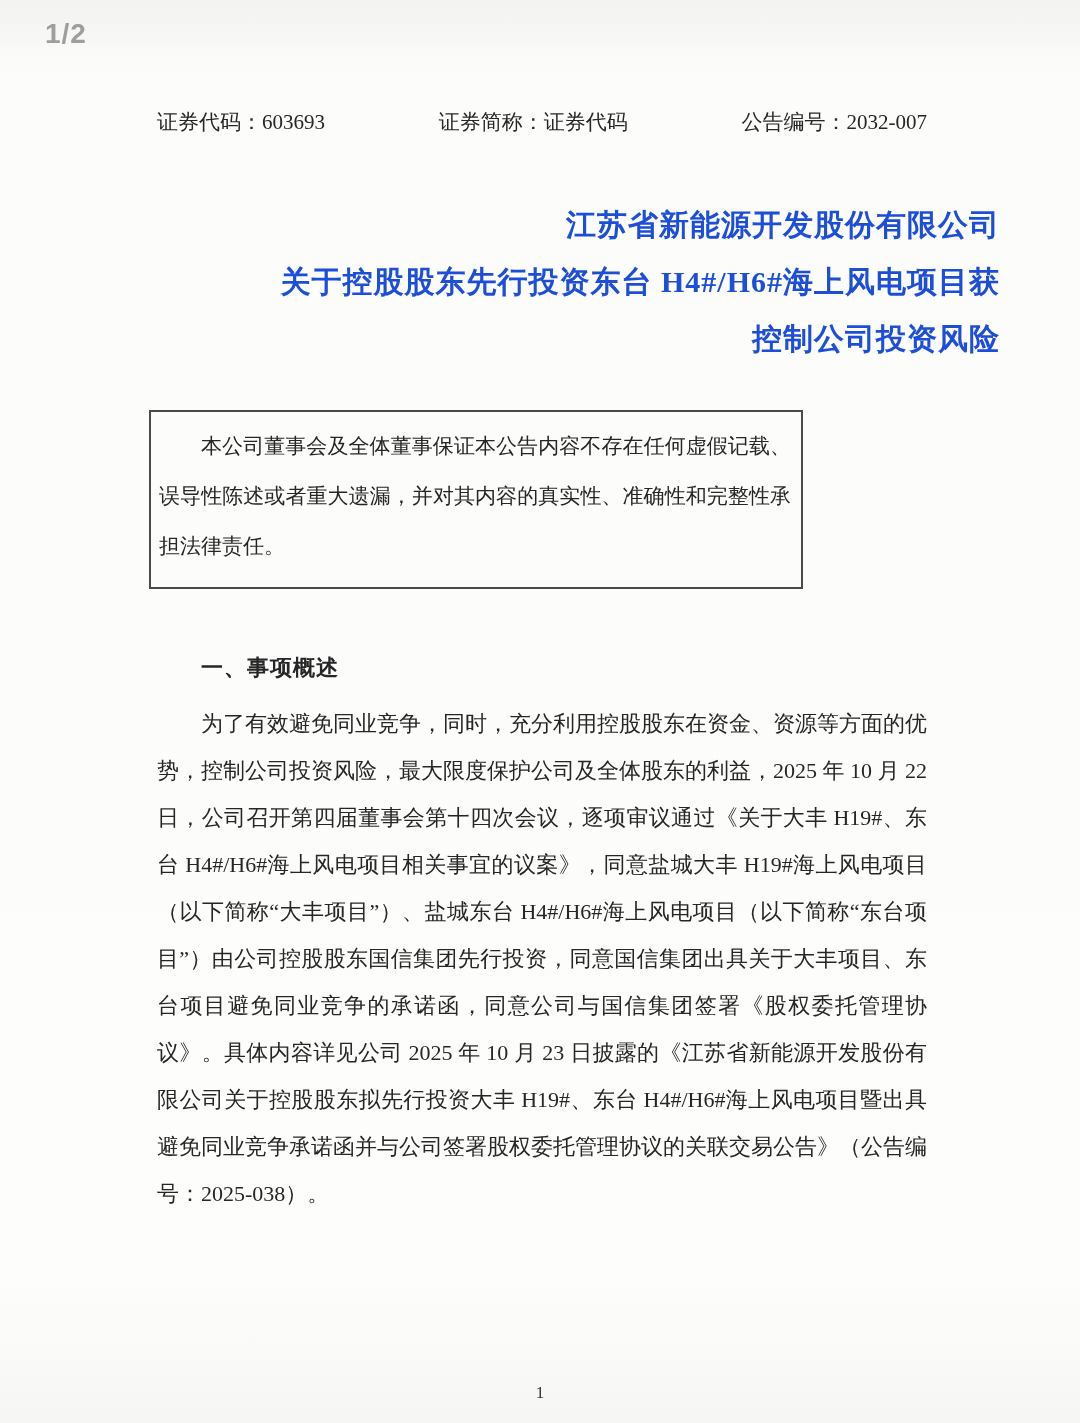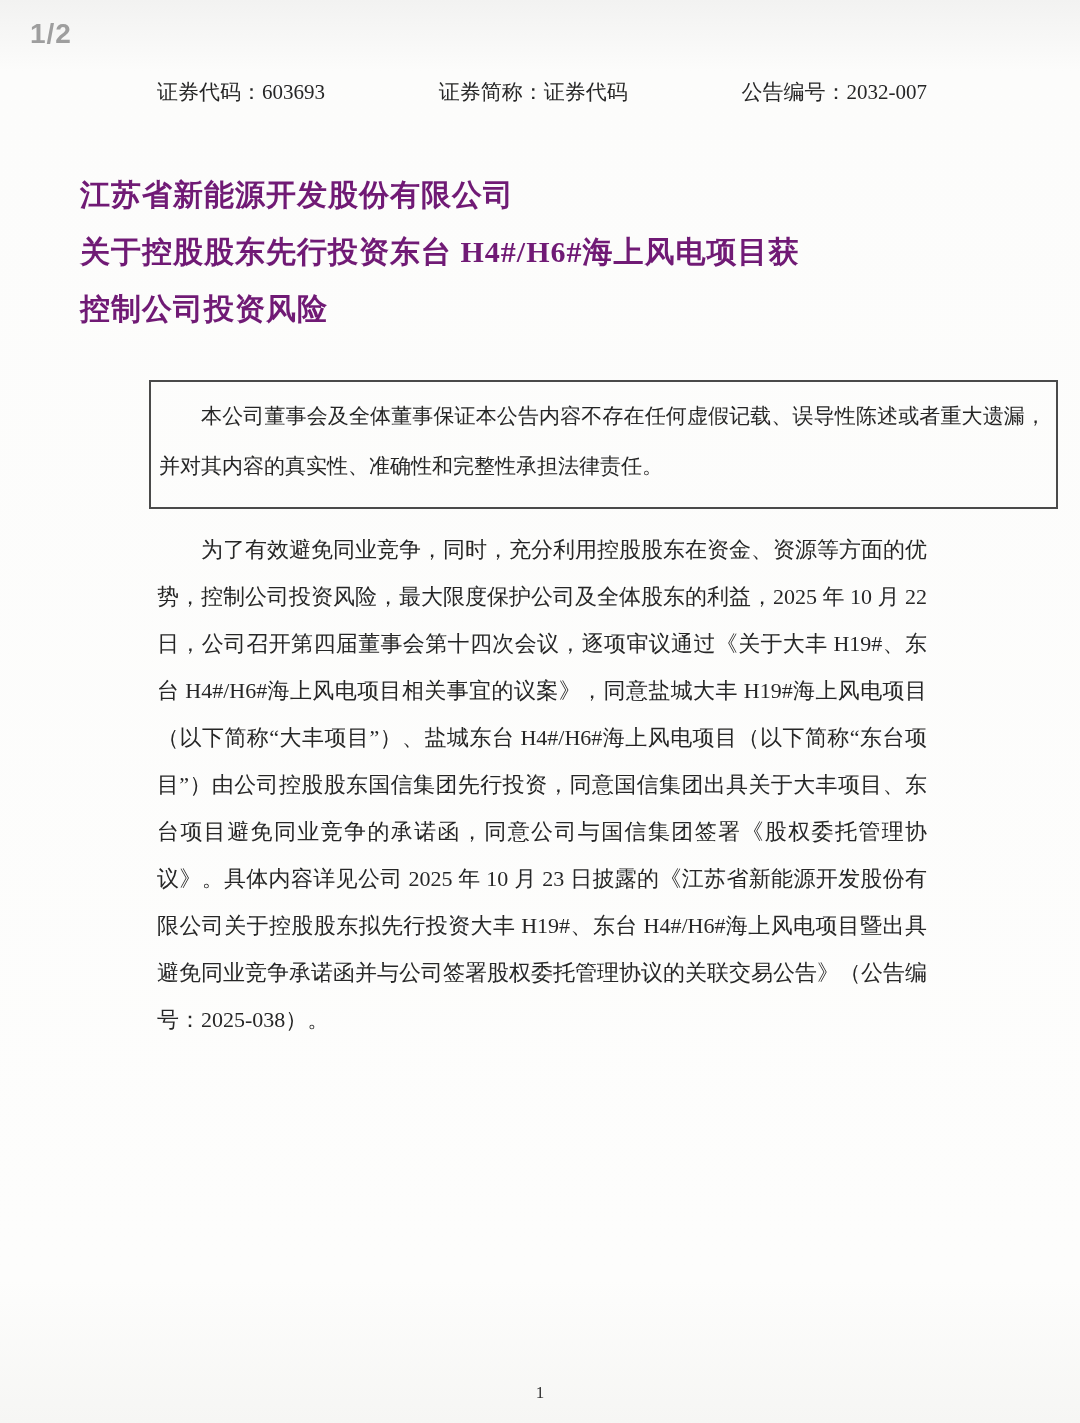--- a/index.html
+++ b/index.html
@@ -10,49 +10,49 @@
     width: 1080px;
     height: 1423px;
     background: linear-gradient(180deg, #f2f2f1 0%, #fcfcfb 5%, #fdfdfc 90%, #f6f6f4 100%);
     font-family: "Liberation Serif", "DejaVu Serif", serif;
     color: #262626;
     position: relative;
     overflow: hidden;
   }
   .page-counter {
     position: absolute;
-    left: 30px;
+    left: 45px;
     top: 18px;
     font-family: "Liberation Sans", "DejaVu Sans", sans-serif;
     font-size: 28px;
     font-weight: 600;
     color: #9e9e9e;
     letter-spacing: 1px;
   }
   .doc-header {
     margin: 0 153px 0 157px;
-    padding-top: 78px;
+    padding-top: 108px;
     display: flex;
     justify-content: space-between;
     font-size: 21px;
     white-space: nowrap;
   }
   .doc-title {
     margin: 60px 80px 0 80px;
-    text-align: left;
+    text-align: right;
     font-size: 30px;
     line-height: 57px;
     font-weight: 700;
-    color: #701a75;
+    color: #1d4ed8;
     letter-spacing: 1px;
   }
   .disclaimer-box {
     box-sizing: border-box;
     margin: 43px 0 0 149px;
-    width: 909px;
+    width: 654px;
     border: 2px solid #4a4a4a;
     padding: 9px 10px 16px 8px;
   }
   .disclaimer-box p {
     margin: 0;
     font-size: 21px;
     line-height: 50px;
     text-indent: 2em;
     text-align: justify;
   }
@@ -101,18 +101,19 @@
   <div>江苏省新能源开发股份有限公司</div>
   <div>关于控股股东先行投资东台 H4#/H6#海上风电项目获</div>
   <div>控制公司投资风险</div>
 </h1>
 
 <div class="disclaimer-box">
   <p>本公司董事会及全体董事保证本公告内容不存在任何虚假记载、误导性陈述或者重大遗漏，并对其内容的真实性、准确性和完整性承担法律责任。</p>
 </div>
 
 <div class="doc-body">
+  <h2 class="section-heading">一、事项概述</h2>
 
 
   <p class="body-paragraph">为了有效避免同业竞争，同时，充分利用控股股东在资金、资源等方面的优势，控制公司投资风险，最大限度保护公司及全体股东的利益，2025 年 10 月 22 日，公司召开第四届董事会第十四次会议，逐项审议通过《关于大丰 H19#、东台 H4#/H6#海上风电项目相关事宜的议案》，同意盐城大丰 H19#海上风电项目（以下简称“大丰项目”）、盐城东台 H4#/H6#海上风电项目（以下简称“东台项目”）由公司控股股东国信集团先行投资，同意国信集团出具关于大丰项目、东台项目避免同业竞争的承诺函，同意公司与国信集团签署《股权委托管理协议》。具体内容详见公司 2025 年 10 月 23 日披露的《江苏省新能源开发股份有限公司关于控股股东拟先行投资大丰 H19#、东台 H4#/H6#海上风电项目暨出具避免同业竞争承诺函并与公司签署股权委托管理协议的关联交易公告》（公告编号：2025-038）。</p>
 </div>
 
 <div class="page-number">1</div>
 
 </body></html>

